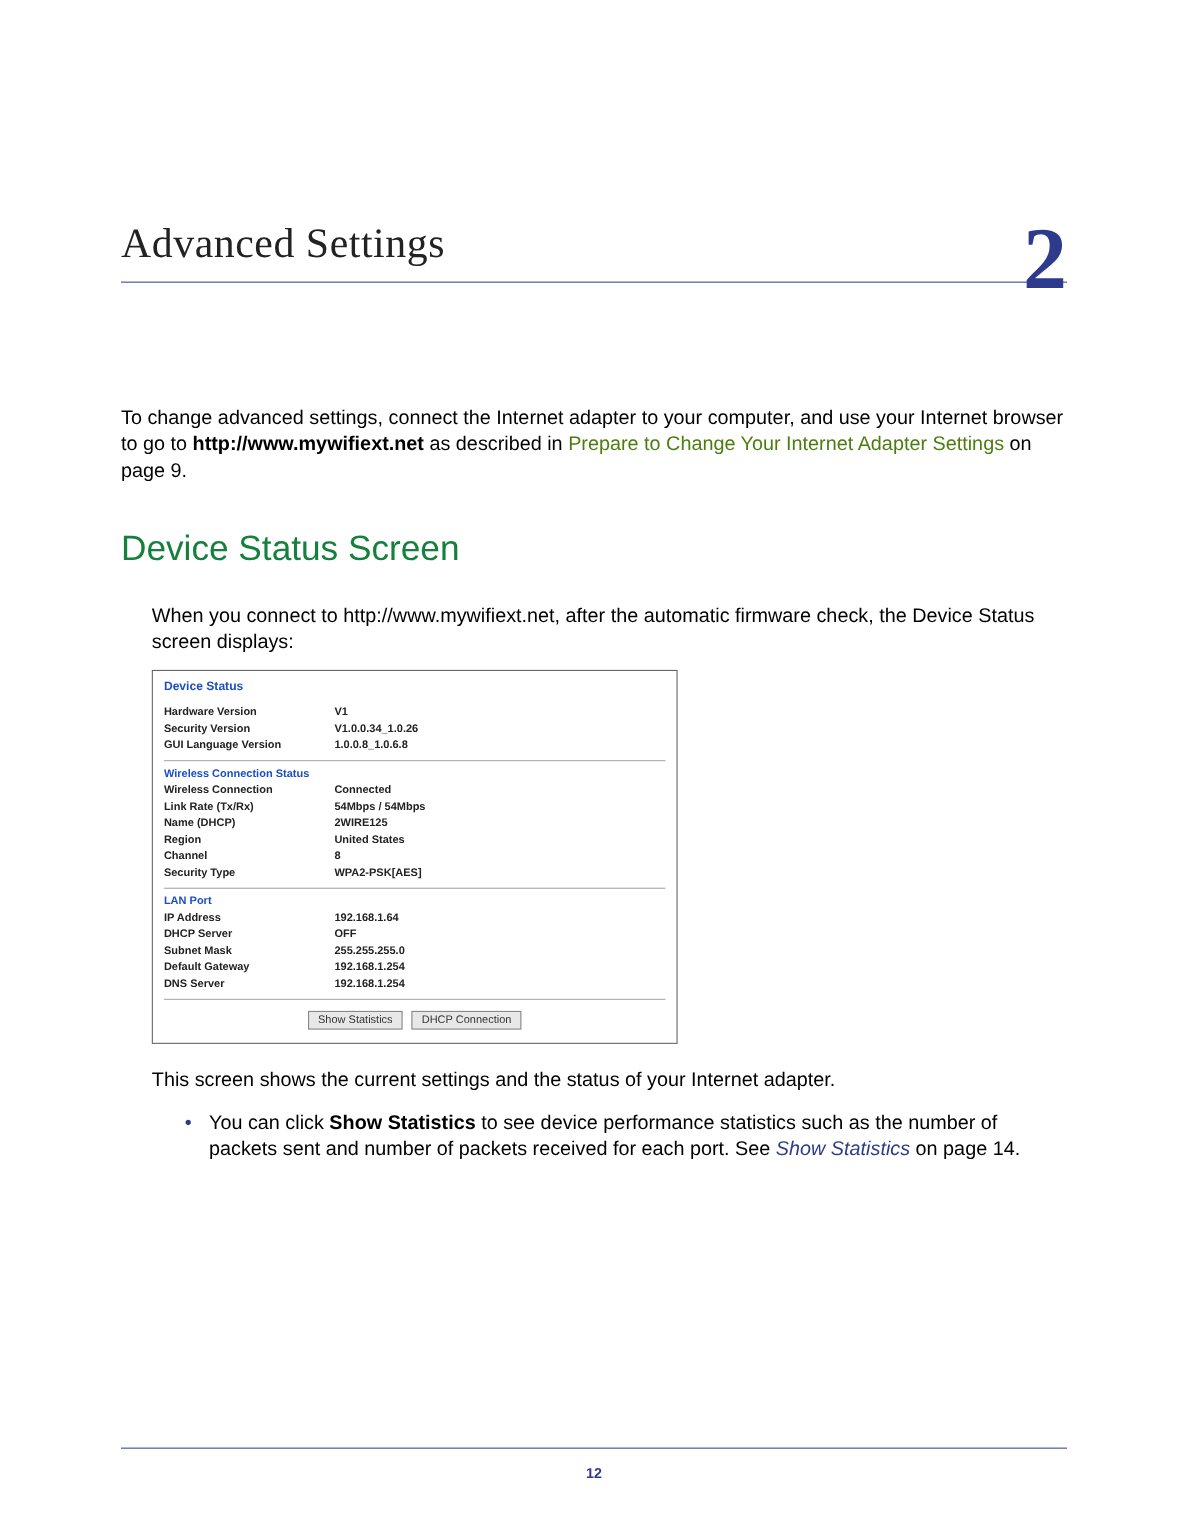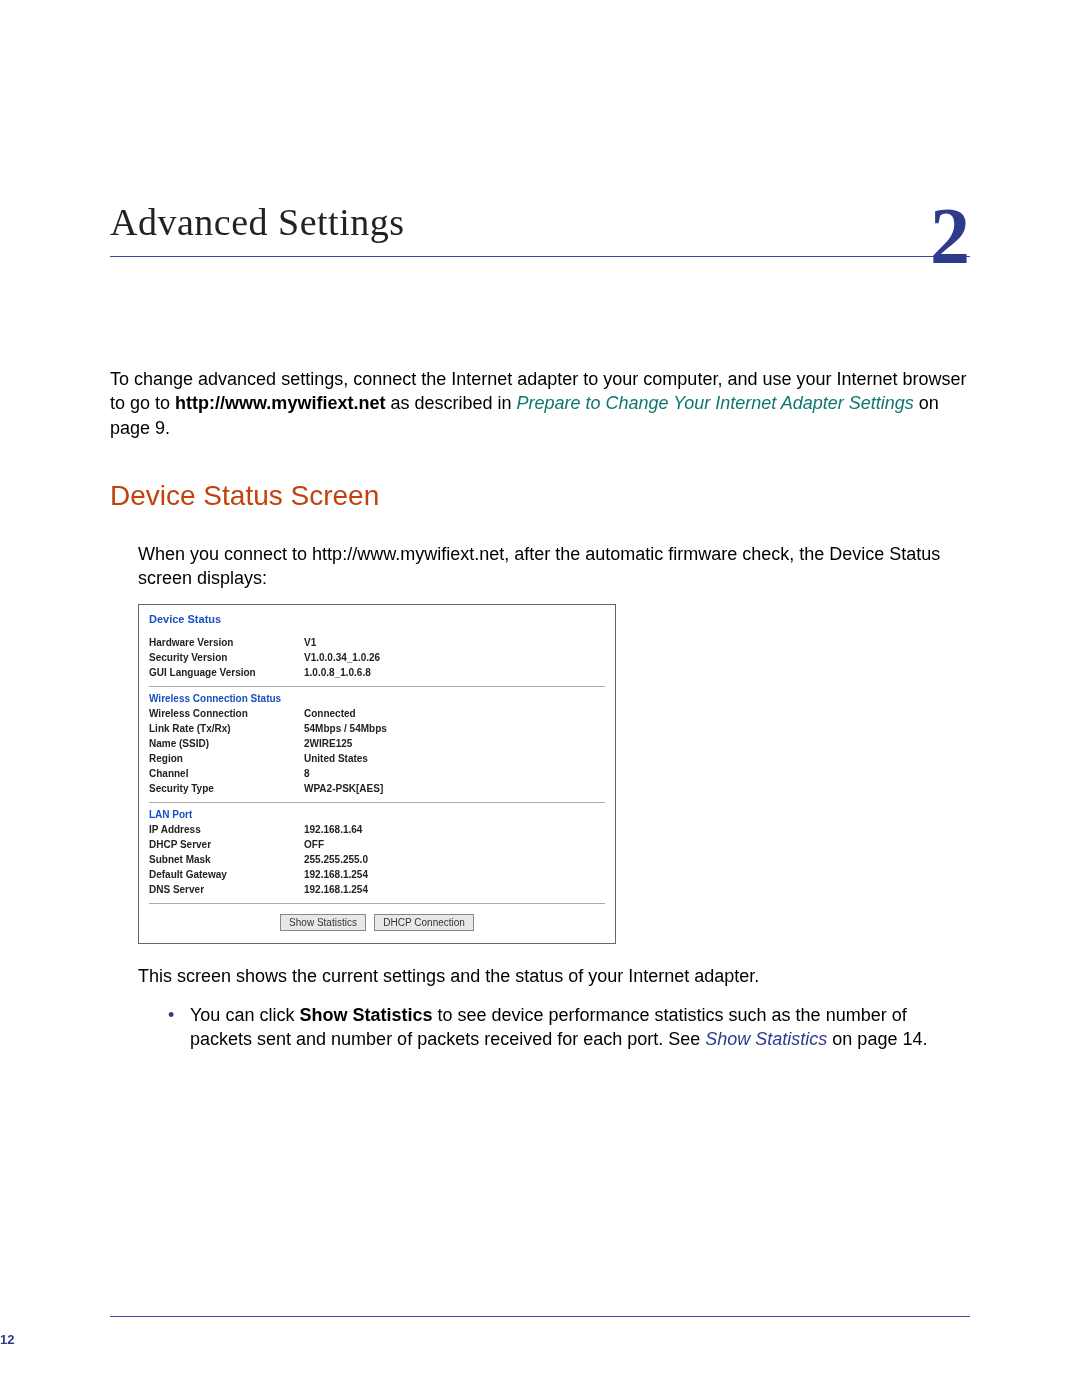--- a/index.html
+++ b/index.html
@@ -34,26 +34,26 @@
     font-weight: bold;
     color: #2e3a8c;
     line-height: 1;
   }
   .intro-para {
     font-size: 18px;
     line-height: 1.35;
     margin-bottom: 40px;
   }
   .intro-para .bold { font-weight: bold; }
-  .intro-para .link-text { color: #0f766e; font-style: italic; }
+  .intro-para .link-text { color: #4d7c0f; }
   .section-heading {
     font-family: "Gill Sans", "Gill Sans MT", "Segoe UI", Arial, sans-serif;
-    color: #c2410c;
+    color: #15803d;
     font-weight: 400;
-    font-size: 28px;
+    font-size: 32px;
     margin-bottom: 30px;
   }
   .body-para {
     font-size: 18px;
     line-height: 1.35;
     margin-left: 28px;
     margin-bottom: 14px;
   }
   .screenshot-box {
     width: 478px;
@@ -126,21 +126,21 @@
     left: 110px;
     right: 110px;
     bottom: 80px;
     border-top: 1px solid #3b4a9b;
   }
   .page-number {
     position: absolute;
     bottom: 50px;
     left: 0;
     right: 0;
-    text-align: left;
+    text-align: center;
     font-size: 13px;
     font-weight: bold;
     color: #2e3a8c;
   }
 </style>
 </head>
 <body>
 
 <div class="chapter-header">
   <div class="chapter-title">Advanced Settings</div>
@@ -175,21 +175,21 @@
   <div class="ds-section-title">Wireless Connection Status</div>
   <div class="ds-row">
       <span class="ds-label">Wireless Connection</span>
       <span class="ds-value">Connected</span>
     </div>
   <div class="ds-row">
       <span class="ds-label">Link Rate (Tx/Rx)</span>
       <span class="ds-value">54Mbps / 54Mbps</span>
     </div>
   <div class="ds-row">
-      <span class="ds-label">Name (SSID)</span>
+      <span class="ds-label">Name (DHCP)</span>
       <span class="ds-value">2WIRE125</span>
     </div>
   <div class="ds-row">
       <span class="ds-label">Region</span>
       <span class="ds-value">United States</span>
     </div>
   <div class="ds-row">
       <span class="ds-label">Channel</span>
       <span class="ds-value">8</span>
     </div>

